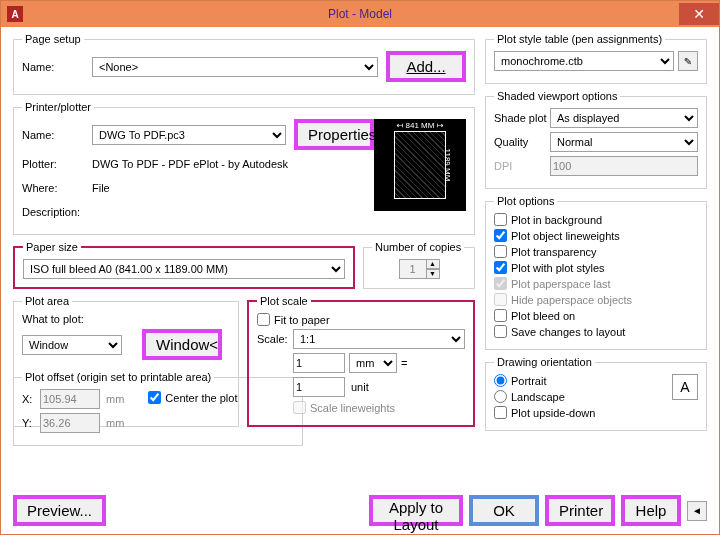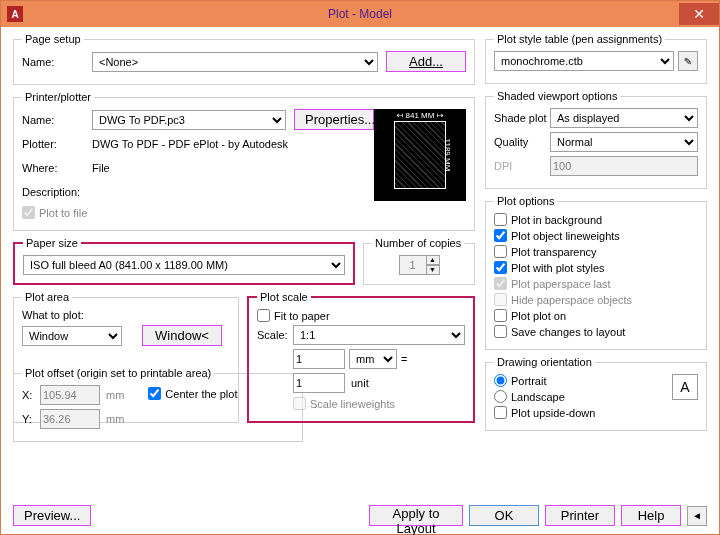--- a/index.html
+++ b/index.html
@@ -14,21 +14,21 @@
   .left { width: 474px; }
   .right { flex: 1; }
   fieldset { border: 1px solid #d0d0d0; padding: 6px 8px 8px 8px; margin-bottom: 6px; }
   fieldset.red { border: 2px solid #be185d; }
   legend { padding: 0 3px; font-size: 11px; }
   .row { display: flex; align-items: center; margin-bottom: 4px; min-height: 20px; }
   .lbl { width: 70px; }
   .lbl-sm { width: 56px; }
   select, input[type=text] { font-family: inherit; font-size: 11px; border: 1px solid #a0a0a0; height: 20px; padding: 1px 2px; background: #fff; }
   select:disabled, input:disabled { background: #f2f2f2; color: #808080; }
-  button.btn { font-family: inherit; font-size: 13px; height: 21px; padding: 0 10px; background: #f0f0f0; border: 1px solid #d946ef; cursor: pointer; }
+  button.btn { font-family: inherit; font-size: 15px; height: 31px; padding: 0 10px; background: #f0f0f0; border: 4px solid #d946ef; cursor: pointer; }
   .preview-box { width: 92px; height: 92px; background: #000; margin-left: auto; position: relative; color: #fff; font-size: 8px; }
   .pv-paper { position: absolute; left: 20px; top: 12px; right: 20px; bottom: 12px; border: 1px solid #fff; background: repeating-linear-gradient(45deg,#0000 0 3px,#fff3 3px 4px); }
   .pv-w { position: absolute; top: 2px; left: 0; right: 0; text-align: center; }
   .pv-h { position: absolute; right: 2px; top: 50%; transform: translateY(-50%) rotate(90deg); transform-origin: center; }
   .lr { display: flex; gap: 8px; }
   .spin { display: flex; align-items: center; }
   .spin input { width: 28px; text-align: center; }
   .spin-btns { display: flex; flex-direction: column; margin-left: -1px; }
   .spin-btns div { width: 14px; height: 10px; border: 1px solid #a0a0a0; background: #f0f0f0; font-size: 7px; line-height: 8px; text-align: center; cursor: pointer; }
   .cb { display: flex; align-items: center; gap: 4px; margin-bottom: 3px; }
@@ -82,24 +82,20 @@
                 <span class="lbl">Plotter:</span>
                 <span>DWG To PDF - PDF ePlot - by Autodesk</span>
               </div>
               <div class="row">
                 <span class="lbl">Where:</span>
                 <span>File</span>
               </div>
               <div class="row">
                 <span class="lbl">Description:</span>
               </div>
-              <div class="cb">
-                <input type="checkbox" checked="" disabled="" style="">
-                <span style="color:#888">Plot to file</span>
-              </div>
             </div>
             <div class="preview-box">
               <div class="pv-w">↤ <span>841 MM</span> ↦</div>
               <div class="pv-paper"></div>
               <div class="pv-h">1189 MM</div>
             </div>
           </div>
         </fieldset>
 
         <div class="lr">
@@ -233,21 +229,21 @@
           <div class="cb dis">
               <input type="checkbox" checked="" disabled="" style="">
               <span>Plot paperspace last</span>
             </div>
           <div class="cb dis">
               <input type="checkbox" disabled="" style="">
               <span>Hide paperspace objects</span>
             </div>
           <div class="cb">
               <input type="checkbox" style="">
-              <span>Plot plot on</span>
+              <span>Plot bleed on</span>
             </div>
           <div class="cb">
               <input type="checkbox" style="">
               <span>Save changes to layout</span>
             </div>
         </fieldset>
 
         <fieldset>
           <legend>Drawing orientation</legend>
           <div style="display:flex">

